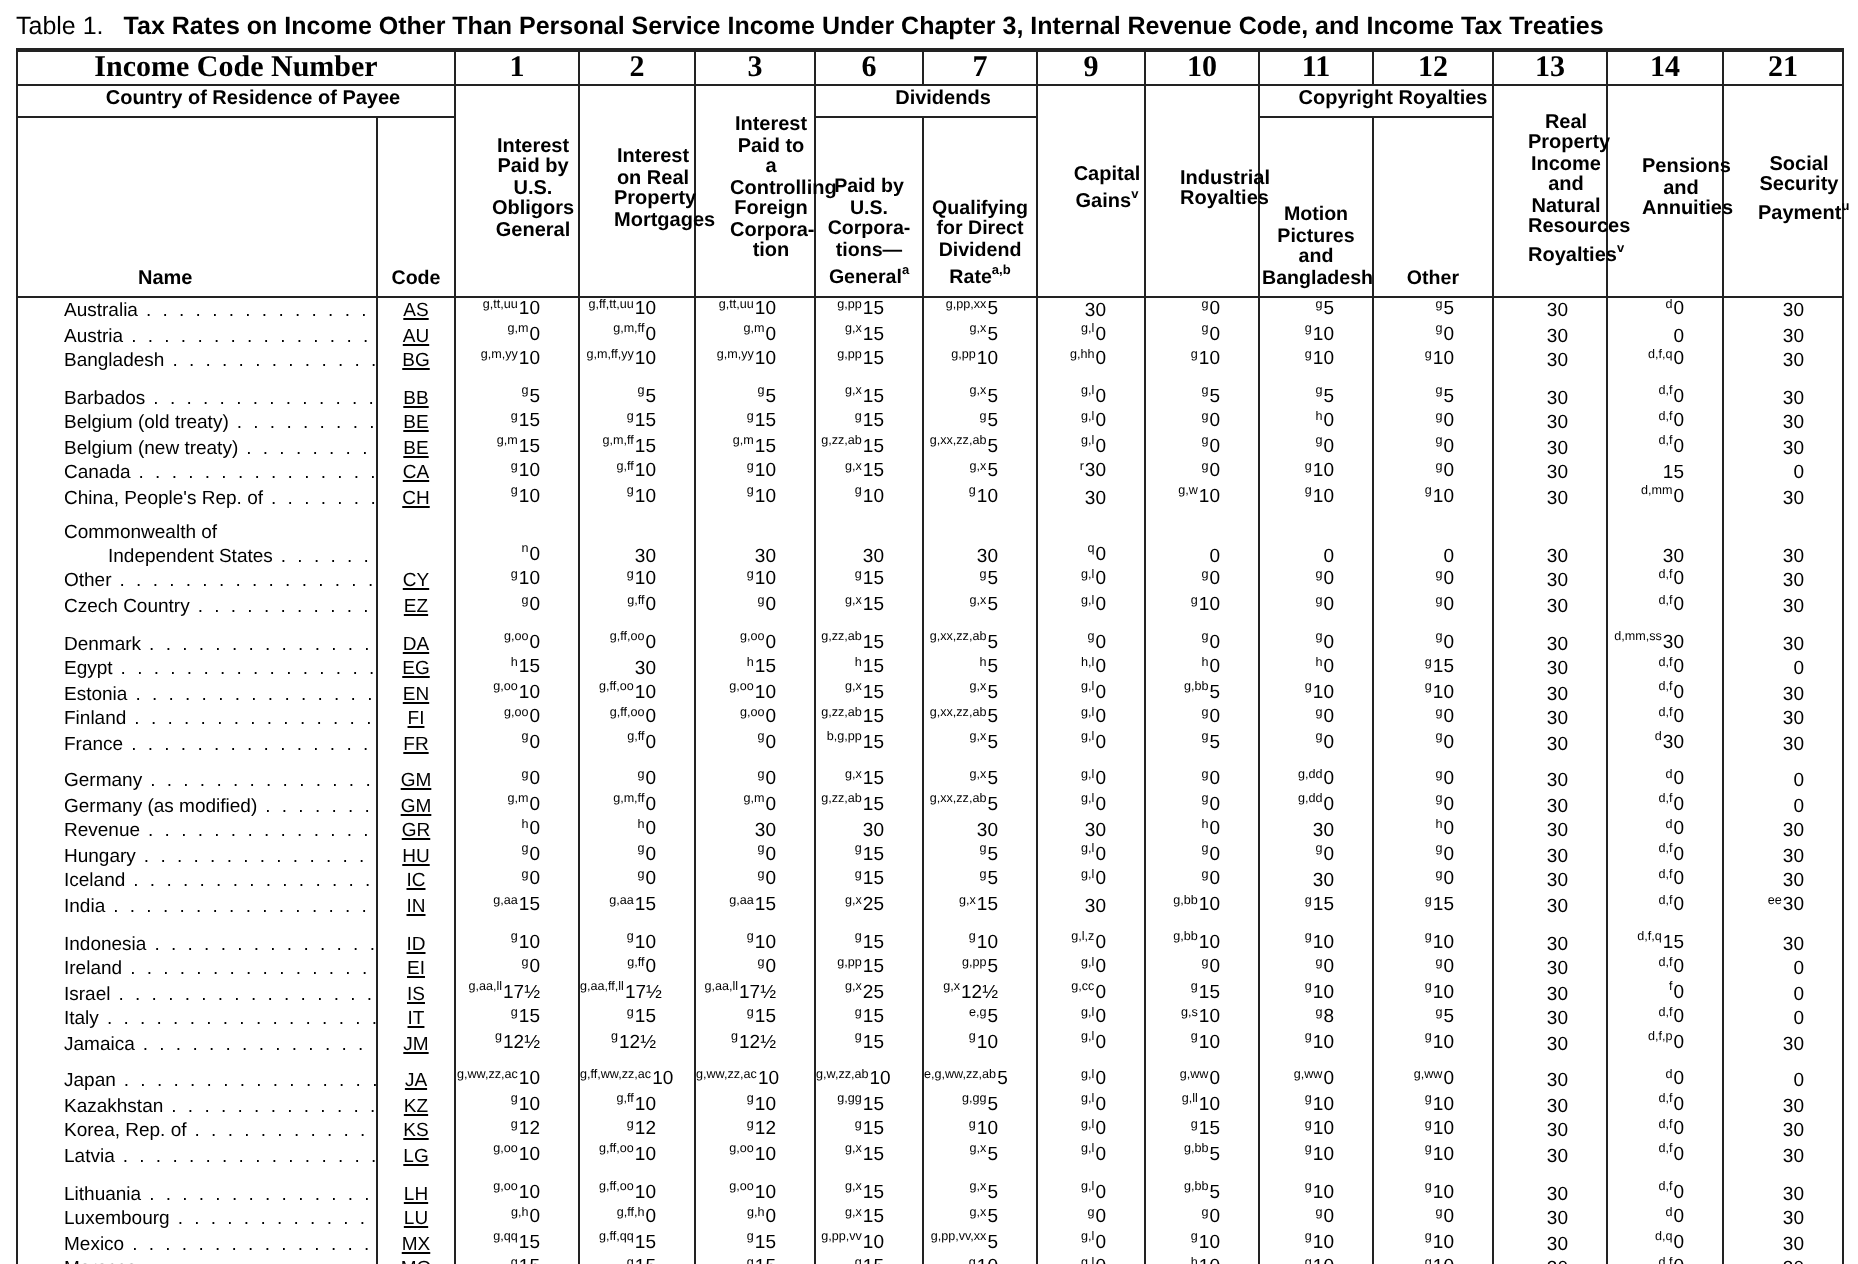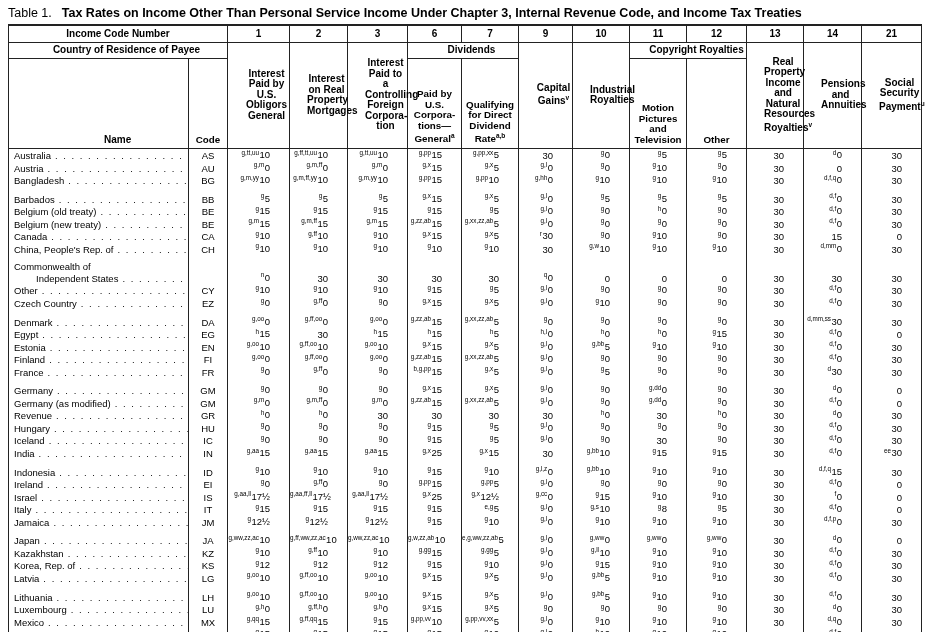--- a/index.html
+++ b/index.html
@@ -8,32 +8,32 @@
   .title .pfx{font-weight:400;margin-right:10px;margin-top:32px;}
   .title .txt{font-weight:700;text-align:right;}
   table{border-collapse:collapse;table-layout:fixed;margin-left:8px;width:913px;}
   col.c-name{width:180px;} col.c-code{width:39px;}
   col.c1{width:62px;} col.c2{width:58px;} col.c3{width:60px;}
   col.c6{width:54px;} col.c7{width:57px;} col.c9{width:54px;}
   col.c10{width:57px;} col.c11{width:57px;} col.c12{width:60px;}
   col.c13{width:57px;} col.c14{width:58px;} col.c21{width:60px;}
   th,td{border-left:1.5px solid #222;border-right:1.5px solid #222;padding:0;font-size:9.5px;}
   thead th{border:1.5px solid #222;font-weight:700;vertical-align:bottom;text-align:center;line-height:10.5px;}
-  tr.hnum th{height:16px;font-size:10px;vertical-align:middle;}
+  tr.hnum th{height:16px;font-size:15px;vertical-align:middle;font-family:Liberation Serif, serif;}
   tr.hcty th{height:15px;font-size:10px;vertical-align:middle;padding-left:17px;}
   th.big{height:84px;padding:2px 1px 3px 1px;font-size:9.8px;}
-  th.namehead{text-align:left;padding-left:95px;font-size:10px;}
+  th.namehead{text-align:left;padding-left:60px;font-size:10px;}
   th sup{font-size:6.5px;font-weight:700;}
   tbody td{border-top:none;border-bottom:none;line-height:11.55px;vertical-align:bottom;}
   tbody tr.gs td{padding-top:6px;}
-  td.nm{padding-left:5px;}
+  td.nm{padding-left:23px;}
   .nmline{display:flex;align-items:baseline;overflow:hidden;}
   .nmline .dots{flex:1;overflow:hidden;white-space:nowrap;letter-spacing:1.5px;padding-left:4px;color:#000;}
   .ind{padding-left:22px;}
-  td.cd{text-align:center;}
+  td.cd{text-align:center;text-decoration:underline;}
   td.v{text-align:right;padding-right:19px;white-space:nowrap;}
   .s{font-size:6.3px;position:relative;top:-3.5px;margin-right:0.5px;}
   tbody tr:last-child td{border-bottom:2.5px solid #222;}
   thead tr.hnum th{border-top:2px solid #222;}
 </style>
 </head>
 <body>
 
 <div class="title">
   <span class="pfx">Table 1.</span><span class="txt">Tax Rates on Income Other Than Personal Service Income Under Chapter 3, Internal Revenue Code, and Income Tax Treaties</span>
@@ -83,21 +83,21 @@
         <th colspan="2">Copyright Royalties</th>
         <th rowspan="2" class="big">Real Property Income and Natural Resources Royalties<sup>v</sup></th>
         <th rowspan="2" class="big">Pensions and Annuities</th>
         <th rowspan="2" class="big">Social Security Payment<sup>u</sup></th>
       </tr>
       <tr>
         <th class="big namehead">Name</th>
         <th class="big">Code</th>
         <th class="big">Paid by U.S. Corpora-tions—General<sup>a</sup></th>
         <th class="big">Qualifying for Direct Dividend Rate<sup>a,b</sup></th>
-        <th class="big">Motion Pictures and Television</th>
+        <th class="big">Motion Pictures and Bangladesh</th>
         <th class="big">Other</th>
       </tr>
     </thead>
   <tbody>
       <tr>
         <td class="nm">
           <div class="nmline">
             <span>Australia</span>
             <span class="dots"> .  .  .  .  .  .  .  .  .  .  .  .  .  .  .  .  .  .  .  .  .  .  .  .  .  .  .  .  .  .  .  .  .  .  .  .  .  .  .  . </span>
           </div>

